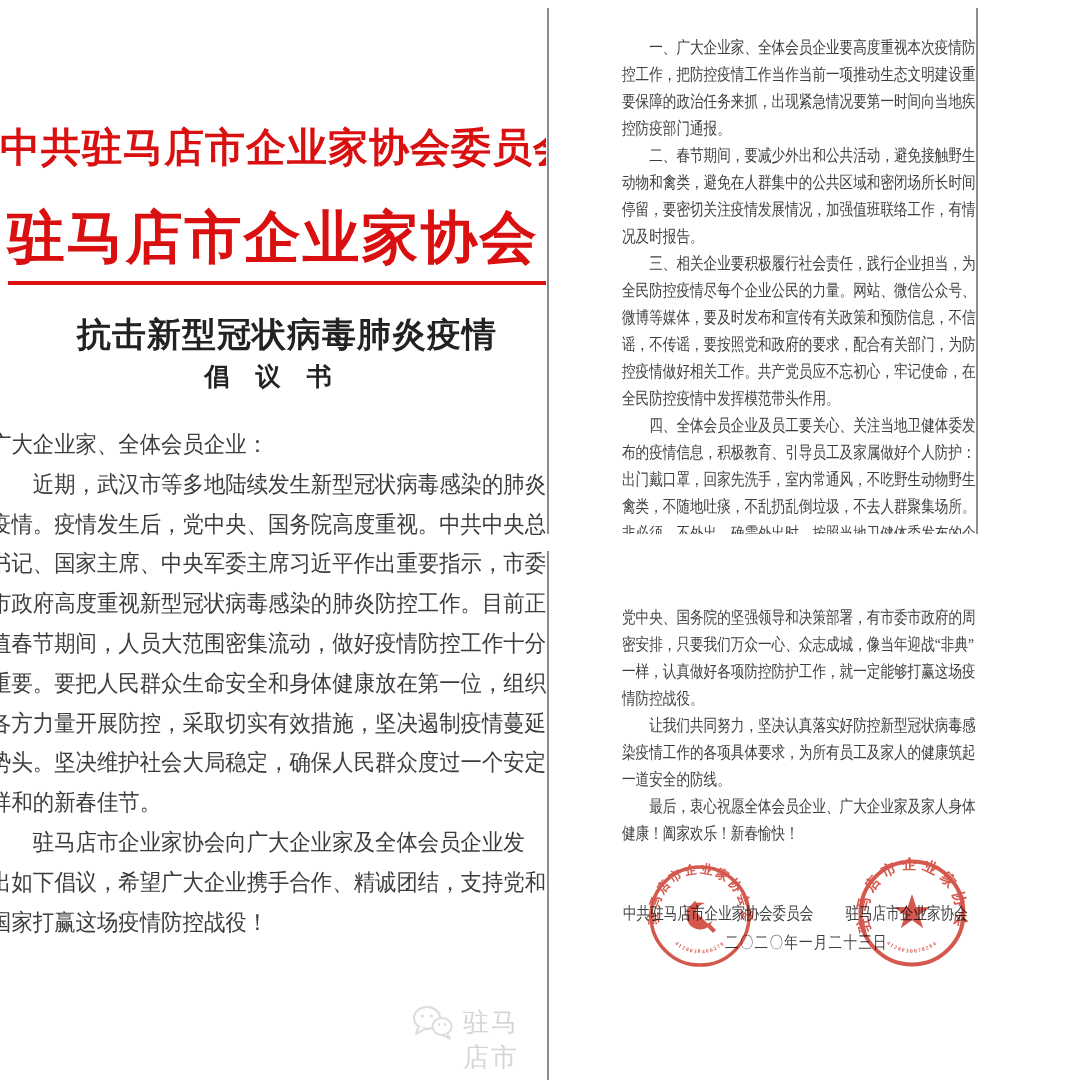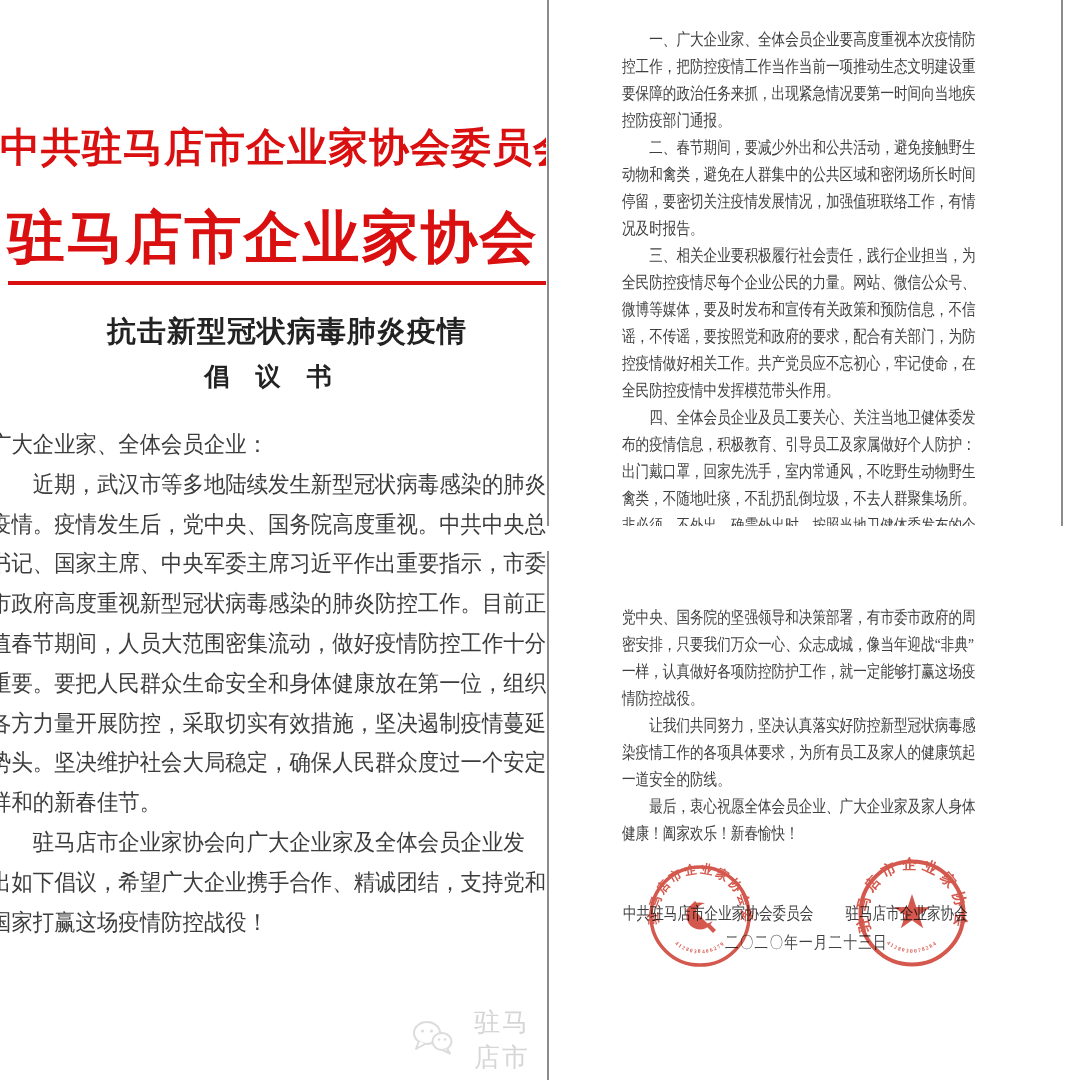--- a/index.html
+++ b/index.html
@@ -12,44 +12,44 @@
   *{margin:0;padding:0;box-sizing:border-box;}
   body{background:#ffffff;font-family:"Liberation Serif","DejaVu Serif",serif;}
   .canvas{position:relative;width:1080px;height:1080px;background:#fff;overflow:hidden;}
 
   
   .page-left{position:absolute;left:0;top:0;width:546px;height:1080px;overflow:hidden;background:#fff;}
   .hdr{position:absolute;left:0;width:546px;text-align:center;color:var(--red);font-weight:700;white-space:nowrap;}
   .hdr1{top:120px;font-size:40px;letter-spacing:1px;}
   .hdr2{top:200px;font-size:57px;letter-spacing:2px;}
   .red-rule{position:absolute;left:8px;top:281px;width:538px;height:4px;background:var(--red);}
-  .doc-title{position:absolute;left:0;top:312px;width:546px;text-align:center;font-size:29px;font-weight:700;letter-spacing:1px;color:#222;padding-left:28px;}
+  .doc-title{position:absolute;left:0;top:312px;width:546px;text-align:center;font-size:34px;font-weight:700;letter-spacing:1px;color:#222;padding-left:28px;}
   .doc-subtitle{position:absolute;left:0;top:360px;width:546px;text-align:center;font-size:25px;font-weight:700;letter-spacing:10px;color:#222;}
   .left-body{position:absolute;left:-10px;top:425px;width:620px;font-size:23px;line-height:39.8px;color:var(--ink);transform:scaleX(.93);transform-origin:left top;}
   .tl{white-space:pre;}
 
   
   .shot{position:absolute;background:#fff;border-left:2px solid var(--line);border-right:2px solid var(--line);overflow:hidden;}
-  .shot-top{left:547px;top:0;width:516px;height:526px;}
+  .shot-top{left:547px;top:8px;width:431px;height:526px;}
   .shot-bottom{left:547px;top:551px;width:590px;height:529px;}
   .r-text{position:absolute;font-size:17px;line-height:27px;color:#3f3f3f;transform:scaleX(.8);transform-origin:left top;width:560px;}
   .rt-text{left:73px;top:26px;}
   .rb-text{left:73px;top:53px;}
 
   .sig-orgs{position:absolute;left:74px;top:351px;display:flex;gap:40px;font-size:17px;color:#3f3f3f;white-space:nowrap;transform:scaleX(.8);transform-origin:left top;}
   .sig-date{position:absolute;left:176px;top:380px;font-size:17px;letter-spacing:1.5px;color:#3f3f3f;white-space:nowrap;transform:scaleX(.8);transform-origin:left top;}
 
   
   .seal{position:absolute;mix-blend-mode:multiply;opacity:.92;}
   .seal-left{left:645px;top:861px;}
   .seal-right{left:855px;top:856px;}
   .seal text{fill:var(--seal);font-family:"Liberation Serif","DejaVu Serif",serif;font-weight:700;}
 
   
-  .watermark{position:absolute;left:412px;top:1005px;display:flex;align-items:center;gap:20px;color:var(--wm);}
+  .watermark{position:absolute;left:412px;top:1005px;display:flex;gap:9px;color:var(--wm);}
   .wm-text{font-size:26px;letter-spacing:2px;color:var(--wm);font-family:"Liberation Sans","DejaVu Sans",sans-serif;}
 </style>
 </head>
 <body>
 
 <div class="canvas">
 
   <div class="page-left">
     <div class="hdr hdr1">中共驻马店市企业家协会委员会</div>
     <div class="hdr hdr2">驻马店市企业家协会</div>

